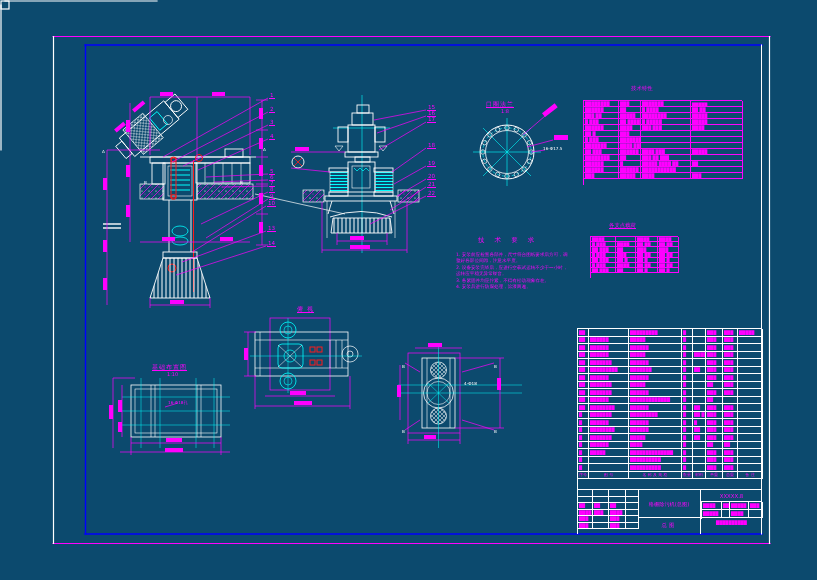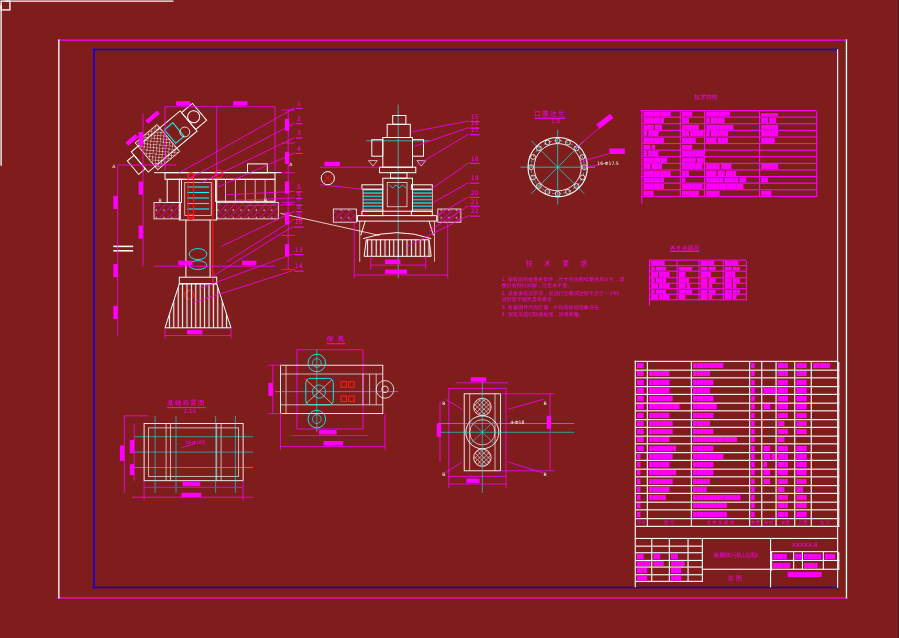--- a/index.html
+++ b/index.html
@@ -1,16 +1,16 @@
 <!DOCTYPE html>
 <html><head>
 <meta charset="utf-8">
 <style>
   html,body{margin:0;padding:0;background:#15181f;}
-  #canvas{position:relative;width:817px;height:580px;background:#7f1d1d;overflow:hidden;
+  #canvas{position:relative;width:817px;height:580px;background:#0c4a6e;overflow:hidden;
           font-family:"DejaVu Sans",sans-serif;color:#ff00ff;}
   svg{position:absolute;left:0;top:0;}
   .abs{position:absolute;}
   .view-title{font-size:6px;letter-spacing:1px;border-bottom:1px solid #ff00ff;padding-bottom:0px;line-height:7px;white-space:nowrap;}
   .view-scale{font-size:5px;line-height:6px;white-space:nowrap;}
   .note-line{font-size:4.6px;line-height:6.4px;white-space:nowrap;letter-spacing:0px;}
   .notes-title{font-size:6.5px;letter-spacing:4px;white-space:nowrap;}
   .tbl{position:absolute;display:grid;box-sizing:border-box;}
   .tbl>div{box-sizing:border-box;overflow:hidden;font-size:4px;line-height:5px;
            white-space:nowrap;padding:0 1px;display:flex;align-items:center;}

